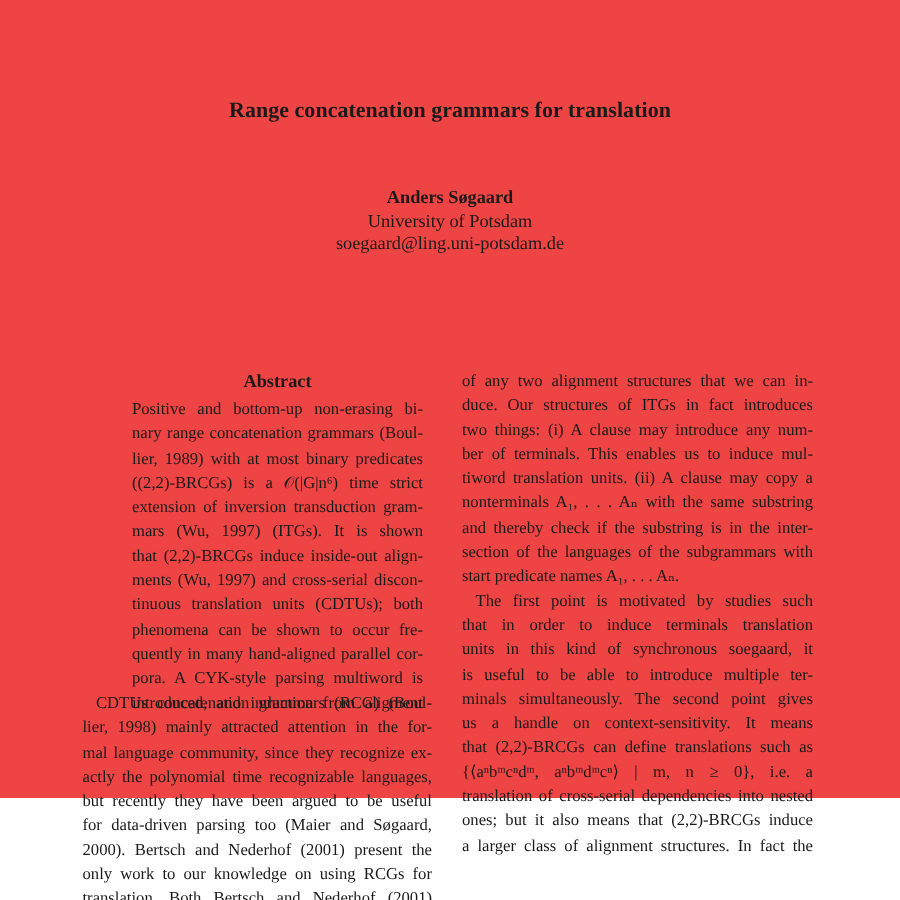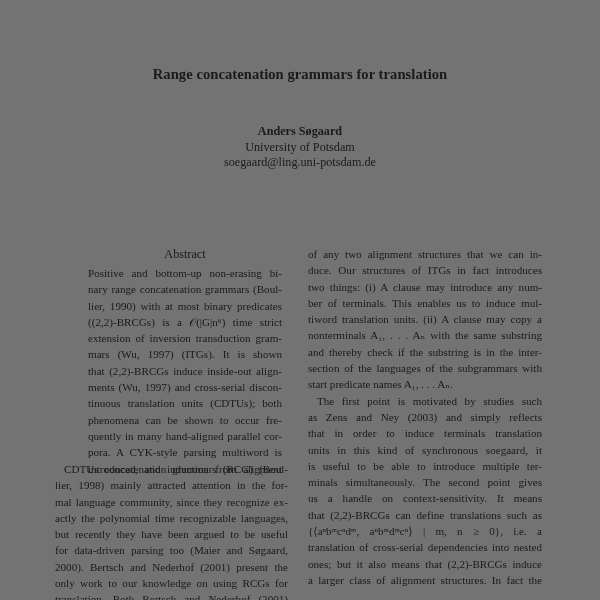--- a/index.html
+++ b/index.html
@@ -11,22 +11,22 @@
     width: 600px;
     height: 600px;
     overflow: hidden;
     position: relative;
     font-family: "Liberation Serif", "DejaVu Serif", serif;
     color: #1a1a1a;
   }
   .page {
     position: absolute;
     left: 0; top: 0;
-    width: 600px; height: 600px;
-    background: #737373;
+    width: 600px; height: 532px;
+    background: #ef4444;
   }
   .title {
     position: absolute;
     left: 0; width: 600px;
     top: 66px;
     text-align: center;
     font-weight: bold;
     font-size: 14.6px;
     letter-spacing: 0.05px;
   }
@@ -37,21 +37,21 @@
     text-align: center;
     font-size: 12.2px;
     line-height: 15.6px;
   }
   .author-name { font-weight: bold; }
   .abstract-heading {
     position: absolute;
     left: 55px; width: 260px;
     top: 247px;
     text-align: center;
-    font-weight: normal;
+    font-weight: bold;
     font-size: 12.2px;
   }
   .col {
     position: absolute;
     font-size: 11.1px;
     line-height: 16.3px;
   }
   .line {
     display: block;
     white-space: nowrap;
@@ -90,21 +90,21 @@
     <div class="author-name">Anders Søgaard</div>
     <div>University of Potsdam</div>
     <div>soegaard@ling.uni-potsdam.de</div>
   </div>
 
   <div class="abstract-heading">Abstract</div>
 
   <div class="col abstract" id="abstract-col">
       <span class="line">Positive and bottom-up non-erasing bi-</span>
       <span class="line">nary range concatenation grammars (Boul-</span>
-      <span class="line">lier, 1990) with at most binary predicates</span>
+      <span class="line">lier, 1989) with at most binary predicates</span>
       <span class="line">((2,2)-BRCGs) is a 𝒪(|G|n⁶) time strict</span>
       <span class="line">extension of inversion transduction gram-</span>
       <span class="line">mars (Wu, 1997) (ITGs).  It is shown</span>
       <span class="line">that (2,2)-BRCGs induce inside-out align-</span>
       <span class="line">ments (Wu, 1997) and cross-serial discon-</span>
       <span class="line">tinuous translation units (CDTUs); both</span>
       <span class="line">phenomena can be shown to occur fre-</span>
       <span class="line">quently in many hand-aligned parallel cor-</span>
       <span class="line">pora.  A CYK-style parsing multiword is</span>
       <span class="line">introduced, and induction from aligment</span>
@@ -126,21 +126,20 @@
       <span class="line">of any two alignment structures that we can in-</span>
       <span class="line">duce.  Our structures of ITGs in fact introduces</span>
       <span class="line">two things: (i) A clause may introduce any num-</span>
       <span class="line">ber of terminals.  This enables us to induce mul-</span>
       <span class="line">tiword translation units.  (ii) A clause may copy a</span>
       <span class="line">nonterminals A₁, . . . Aₙ with the same substring</span>
       <span class="line">and thereby check if the substring is in the inter-</span>
       <span class="line">section of the languages of the subgrammars with</span>
       <span class="line last">start predicate names A₁, . . . Aₙ.</span>
       <span class="line indent">The first point is motivated by studies such</span>
-      <span class="line">as Zens and Ney (2003) and simply reflects</span>
       <span class="line">that in order to induce terminals translation</span>
       <span class="line">units in this kind of synchronous soegaard, it</span>
       <span class="line">is useful to be able to introduce multiple ter-</span>
       <span class="line">minals simultaneously.  The second point gives</span>
       <span class="line">us a handle on context-sensitivity.   It means</span>
       <span class="line">that (2,2)-BRCGs can define translations such as</span>
       <span class="line">{⟨aⁿbᵐcⁿdᵐ, aⁿbᵐdᵐcⁿ⟩  |  m, n  ≥  0}, i.e. a</span>
       <span class="line">translation of cross-serial dependencies into nested</span>
       <span class="line">ones; but it also means that (2,2)-BRCGs induce</span>
       <span class="line">a larger class of alignment structures.  In fact the</span>

